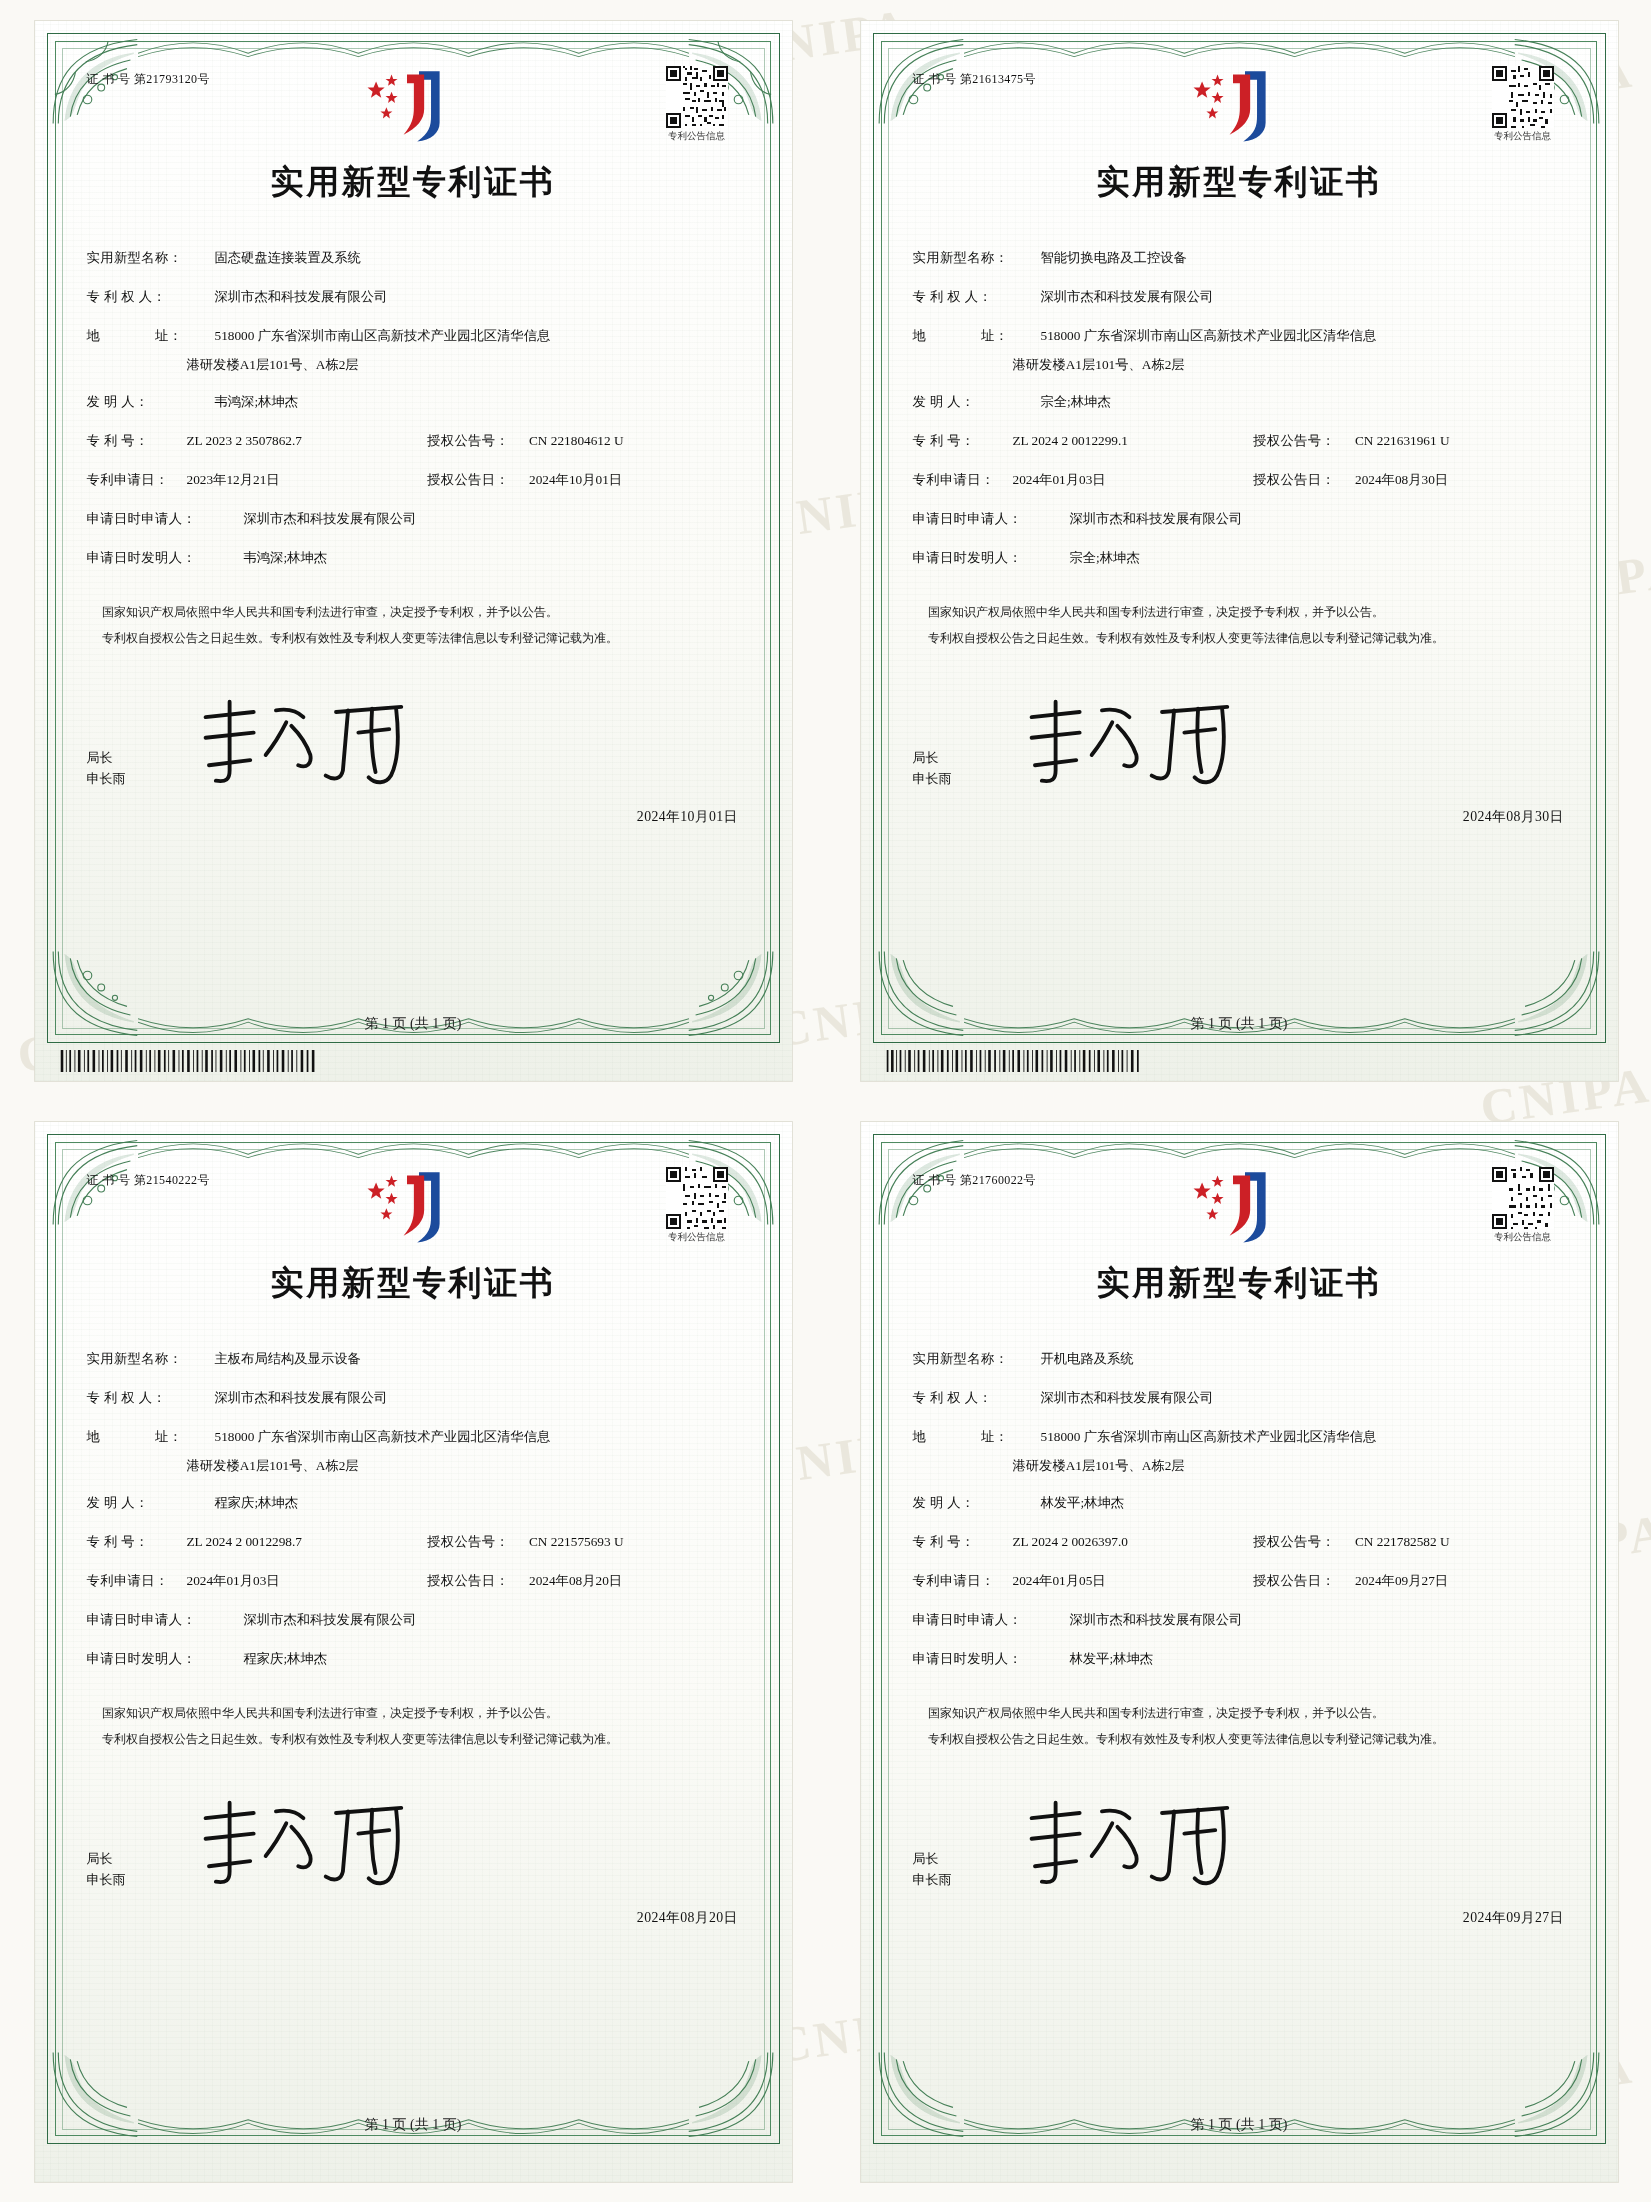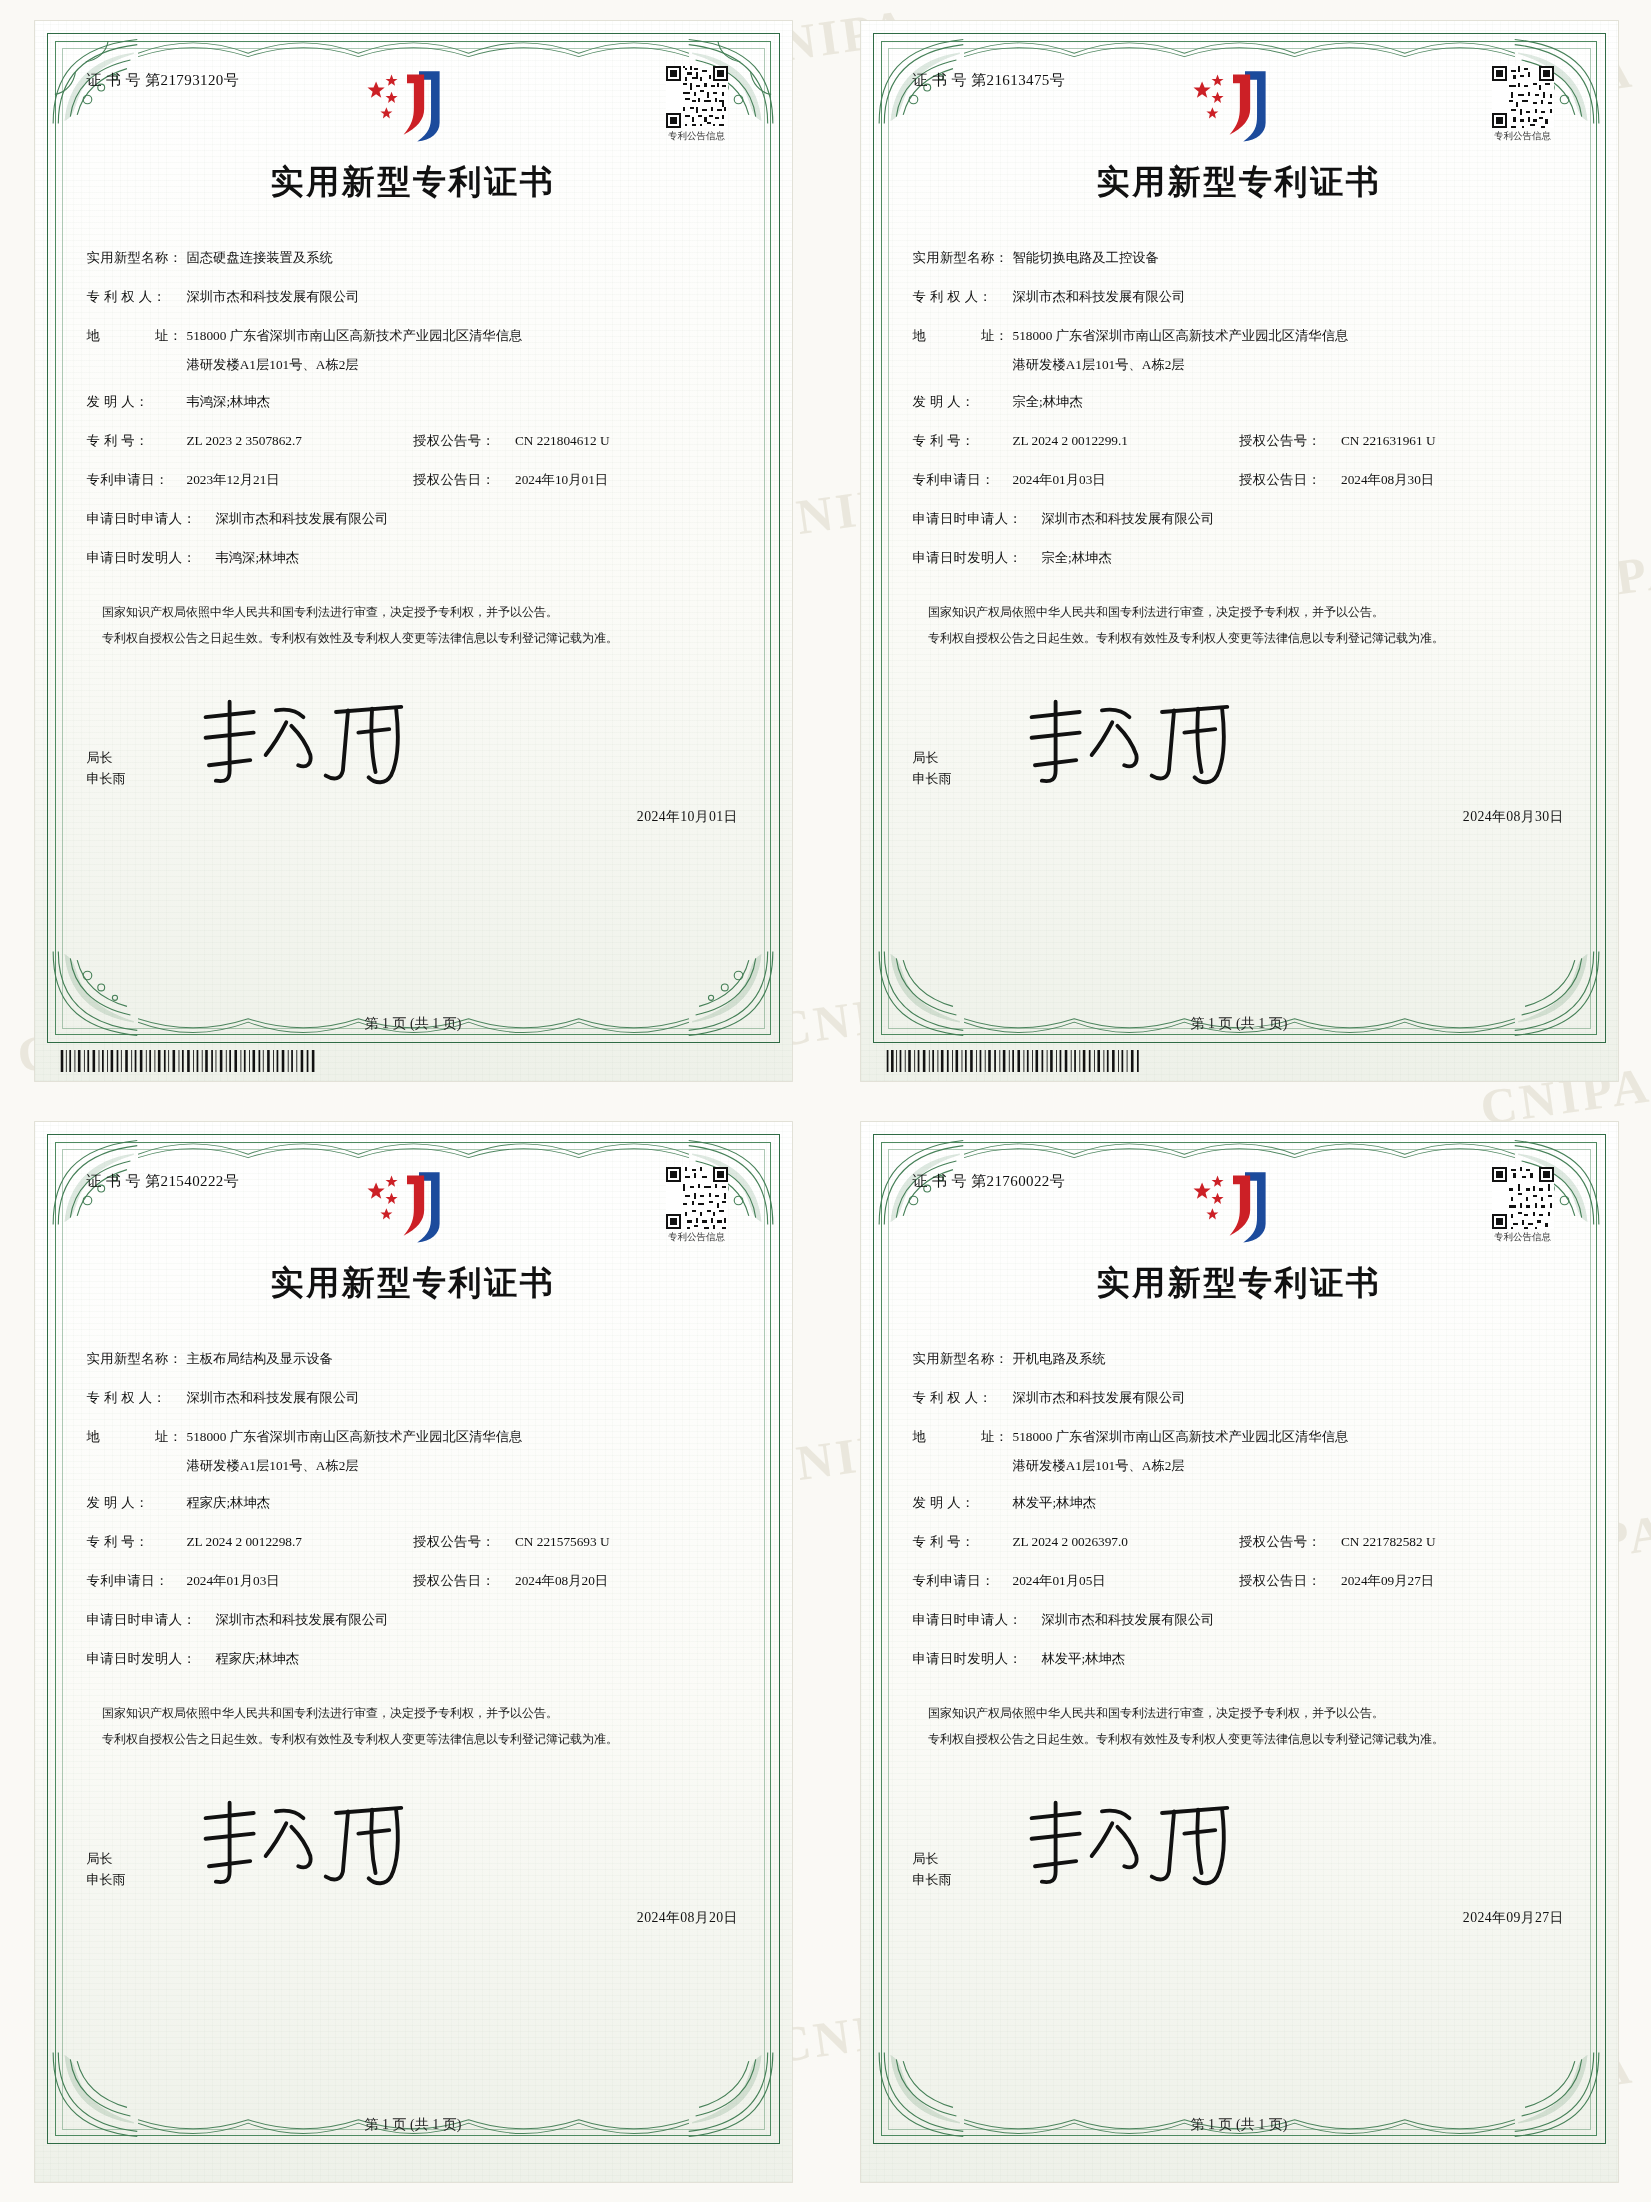--- a/index.html
+++ b/index.html
@@ -61,39 +61,39 @@
     position:absolute;left:103px;right:103px;top:15.5px;height:22.4px;color:#3d7a50;opacity:.9;
   }
   .edge-bot{
     position:absolute;left:103px;right:103px;bottom:41px;height:22.4px;color:#3d7a50;opacity:.9;transform:scaleY(-1);
   }
   .edge-top svg,.edge-bot svg{width:100%;height:100%;display:block;}
 
   .content{position:absolute;left:52px;right:52px;top:45px;bottom:69px;z-index:3;}
 
   .cert-no{
-    font-size:15px;color:#111;letter-spacing:0.4px;
+    font-size:12px;color:#111;letter-spacing:0.4px;
     font-family:"Liberation Serif",serif;margin-top:5.2px;
   }
   .head{
     position:relative;height:79px;
   }
   .logo{
     position:absolute;left:50%;transform:translateX(-50%);top:-5.2px;width:112px;height:79px;
   }
   .logo svg{width:100%;height:100%;display:block;}
   .qr-wrap{position:absolute;right:3.4px;top:-5.2px;width:79px;text-align:center;}
   .qr{width:62px;height:62px;margin:0 auto;display:block;}
   .qr-label{font-size:9.5px;color:#333;margin-top:2.6px;white-space:nowrap;}
   .title{
     text-align:center;font-size:33px;font-weight:700;letter-spacing:2.6px;color:#111;
     margin-top:10.3px;font-family:"Liberation Serif","DejaVu Serif",serif;
   }
   .fields{margin-top:40px;font-size:13.3px;color:#111;line-height:1.9;}
-  .row{display:flex;align-items:flex-start;margin-bottom:13.8px;}
+  .row{display:flex;align-items:flex-start;margin-bottom:13.8px;gap:28px;}
   .lab{width:100px;flex:none;letter-spacing:0.4px;}
   .val{flex:1;}
   .addr-line2{margin-left:100px;}
   .two{display:flex;}
   .two .cell{flex:1;display:flex;align-items:center;}
   .two .cell .lab{width:100px;}
   .two .cell.right .lab{width:102px;letter-spacing:0.4px;}
   .legal{
     margin-top:30px;font-size:12px;color:#1a1a1a;line-height:2.1;
     font-family:"Liberation Serif",serif;

